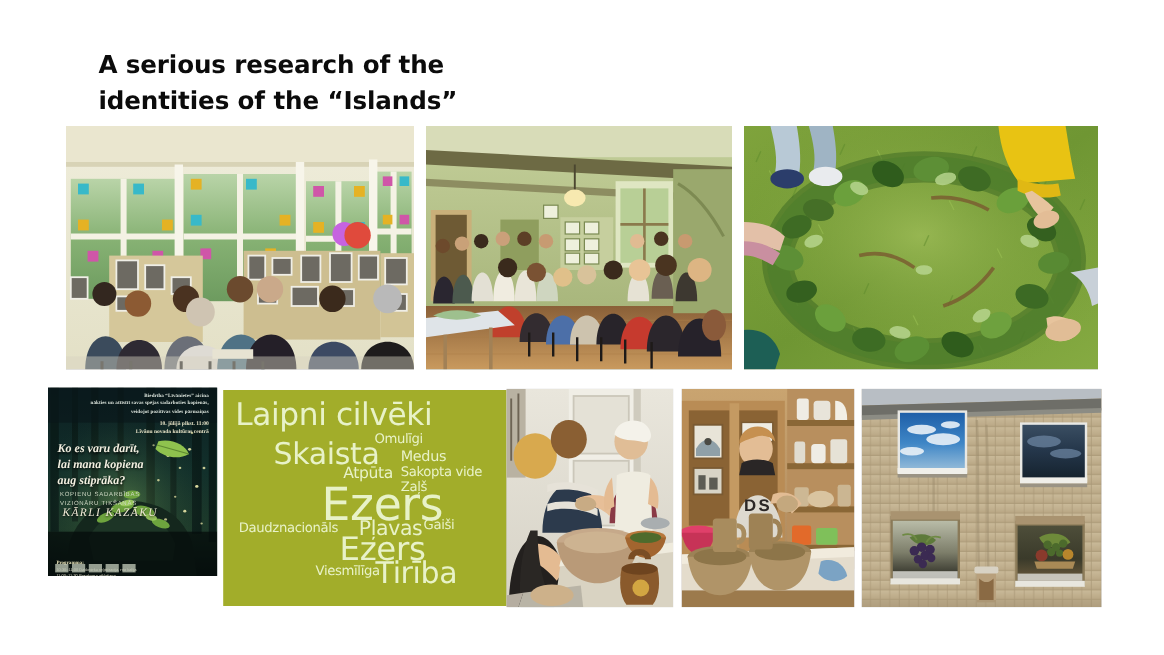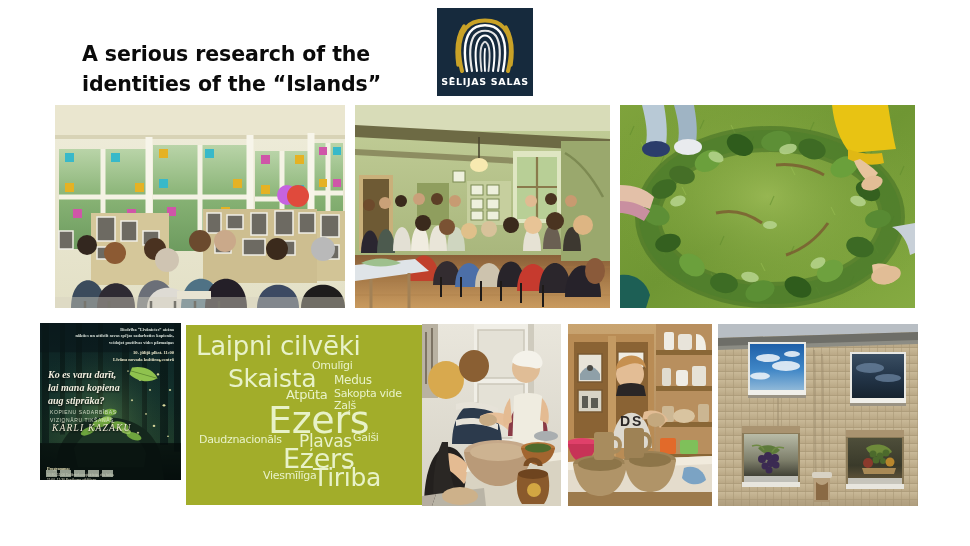--- a/index.html
+++ b/index.html
@@ -203,35 +203,20 @@
   }
 </style>
 </head>
 <body>
 
 <div class="slide">
 
   <div class="title">A  serious research of the
 identities of the “Islands”</div>
 
-  <div class="logo">
-    <svg class="logo-mark" viewBox="0 0 62 58">
-      <g fill="none" stroke-linecap="round">
-        <path d="M8 56 C4 40 3 24 12 13 C20 3 42 3 50 13 C59 24 58 40 54 56" stroke="#c9a227" stroke-width="4"></path>
-        <path d="M13 56 C10 41 9 27 16 17 C23 8 39 8 46 17 C53 27 52 41 49 56" stroke="#ffffff" stroke-width="2.4"></path>
-        <path d="M18 56 C15.5 42 15 29 20 21 C25 14 37 14 42 21 C47 29 46.5 42 44 56" stroke="#e8e8e8" stroke-width="2.2"></path>
-        <path d="M23 56 C21 43 21 31 24.5 25 C28 19 34 19 37.5 25 C41 31 41 43 39 56" stroke="#ffffff" stroke-width="2"></path>
-        <path d="M27.5 56 C26 44 26 33 28.5 29 C30.5 26 31.5 26 33.5 29 C36 33 36 44 34.5 56" stroke="#dcdcdc" stroke-width="1.9"></path>
-        <path d="M31 56 C30.5 47 30.5 38 31 34" stroke="#ffffff" stroke-width="1.8"></path>
-        <path d="M4 50 C2 36 3 21 10 11" stroke="#c9a227" stroke-width="3.4"></path>
-        <path d="M57 50 C59 37 58 22 52 12" stroke="#c9a227" stroke-width="3.4"></path>
-      </g>
-    </svg>
-    <div class="logo-text">SĒLIJAS SALAS</div>
-  </div>
 
   <div class="photo" style="left:55px; top:105px; width:290px; height:203px;">
     <svg viewBox="0 0 290 203" preserveAspectRatio="none">
       <defs>
         <linearGradient id="p1wall" x1="0" y1="0" x2="0" y2="1">
           <stop offset="0" stop-color="#efeddb"></stop>
             <stop offset="1" stop-color="#e3e0c6"></stop>
         </linearGradient>
         <linearGradient id="p1glass" x1="0" y1="0" x2="0" y2="1">
           <stop offset="0" stop-color="#b9d4a8"></stop>

